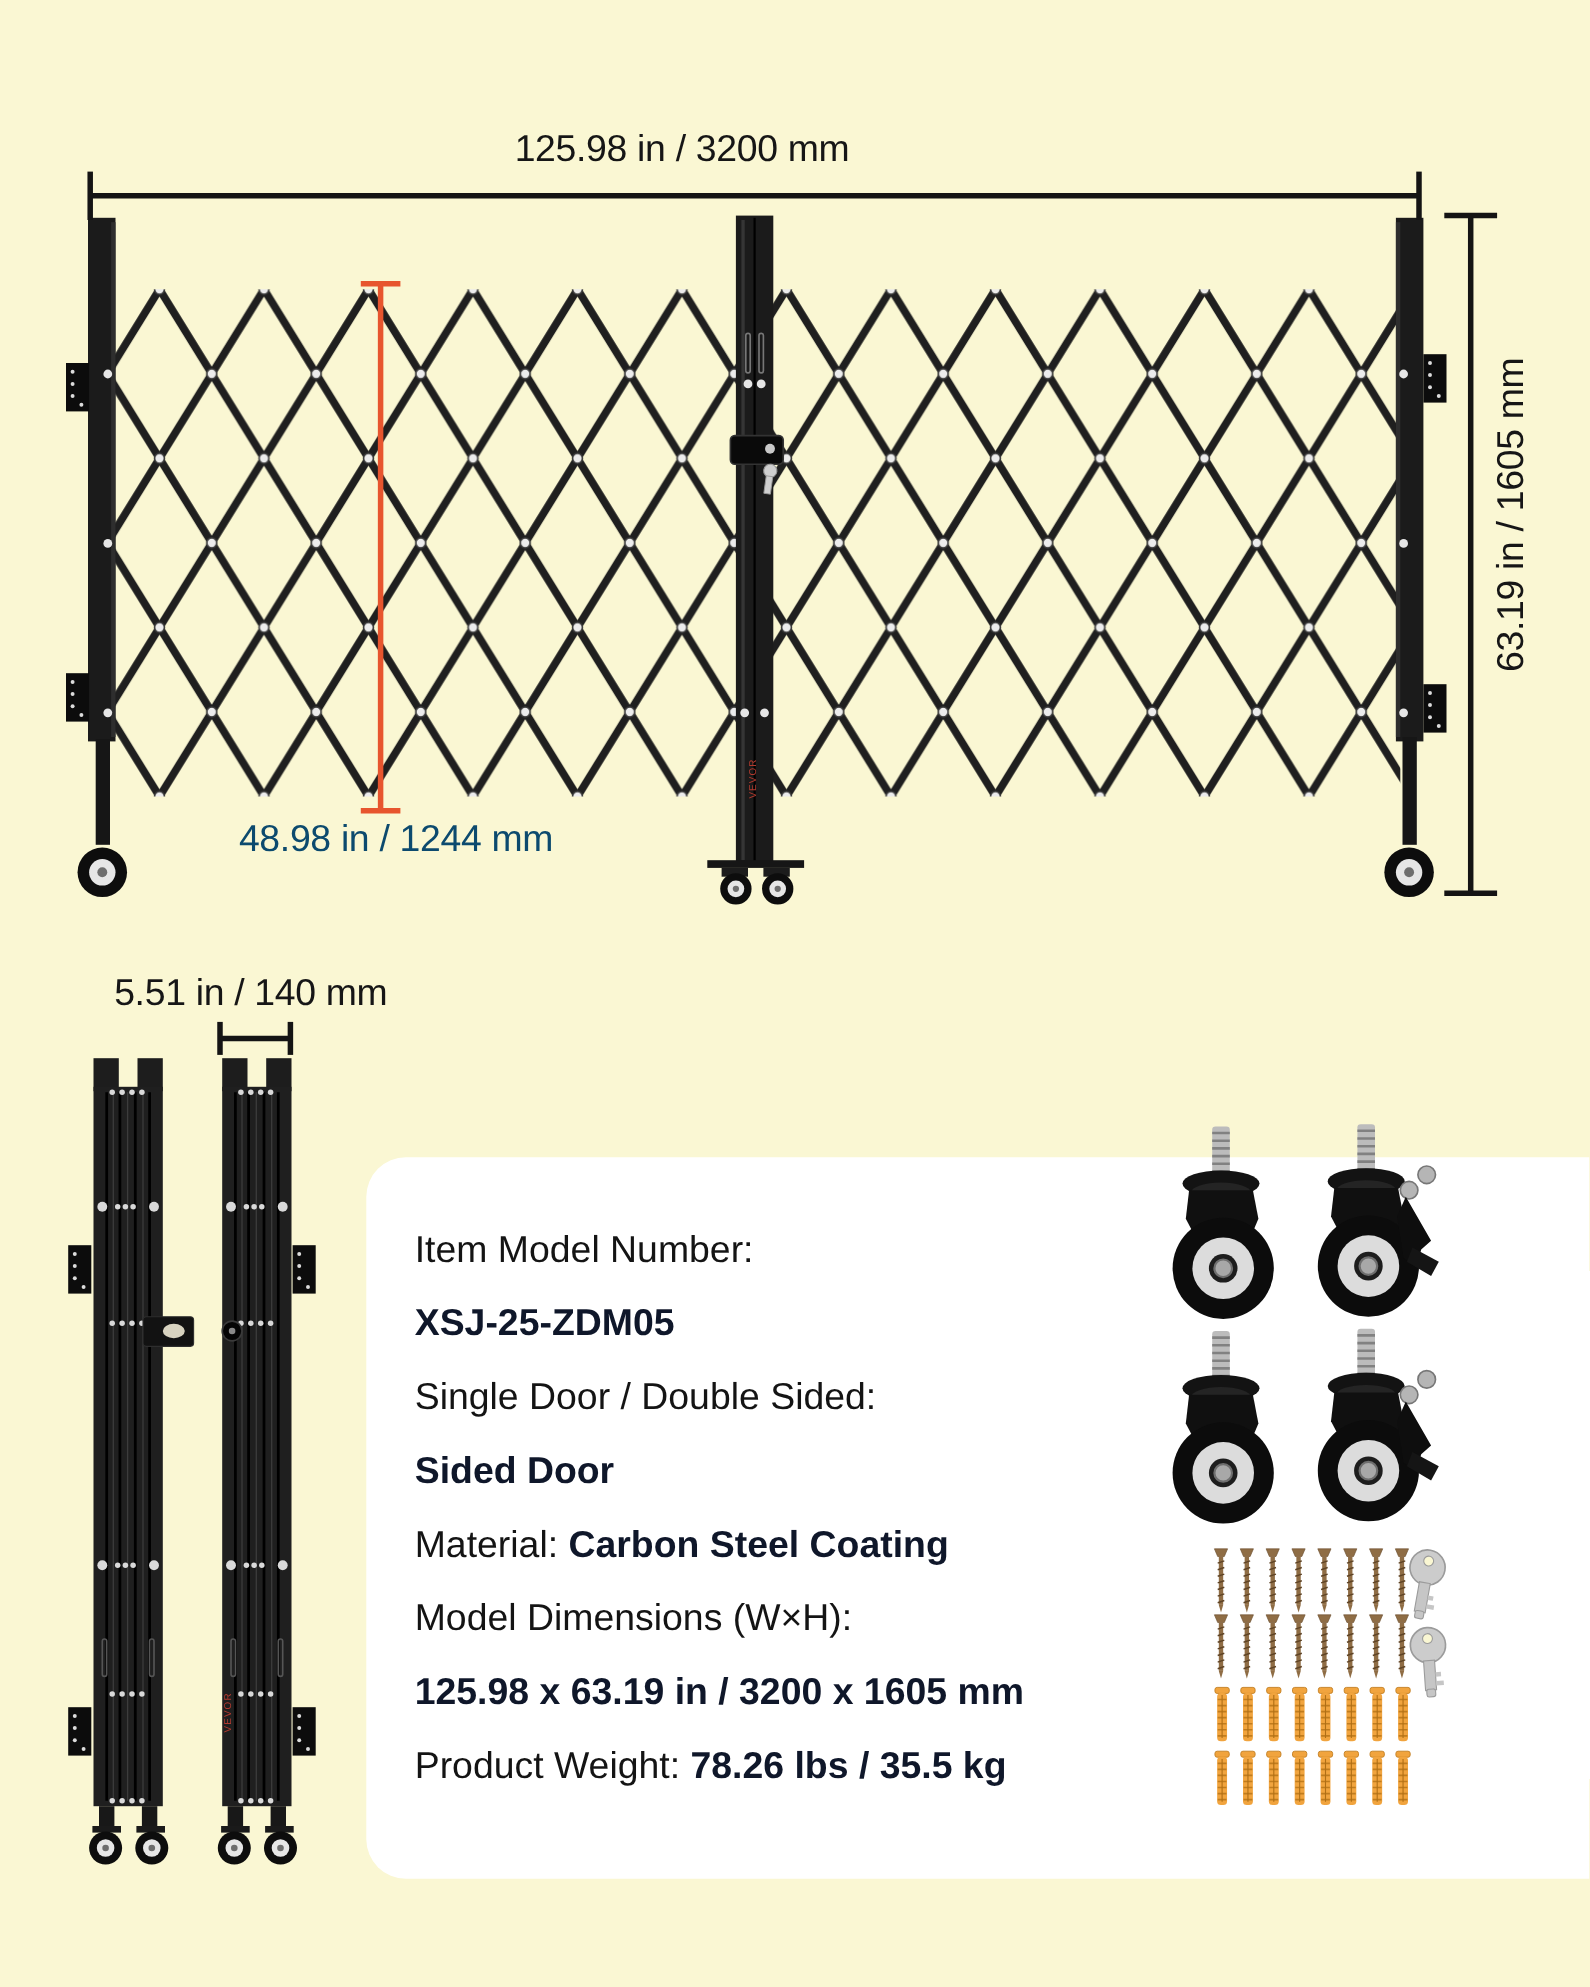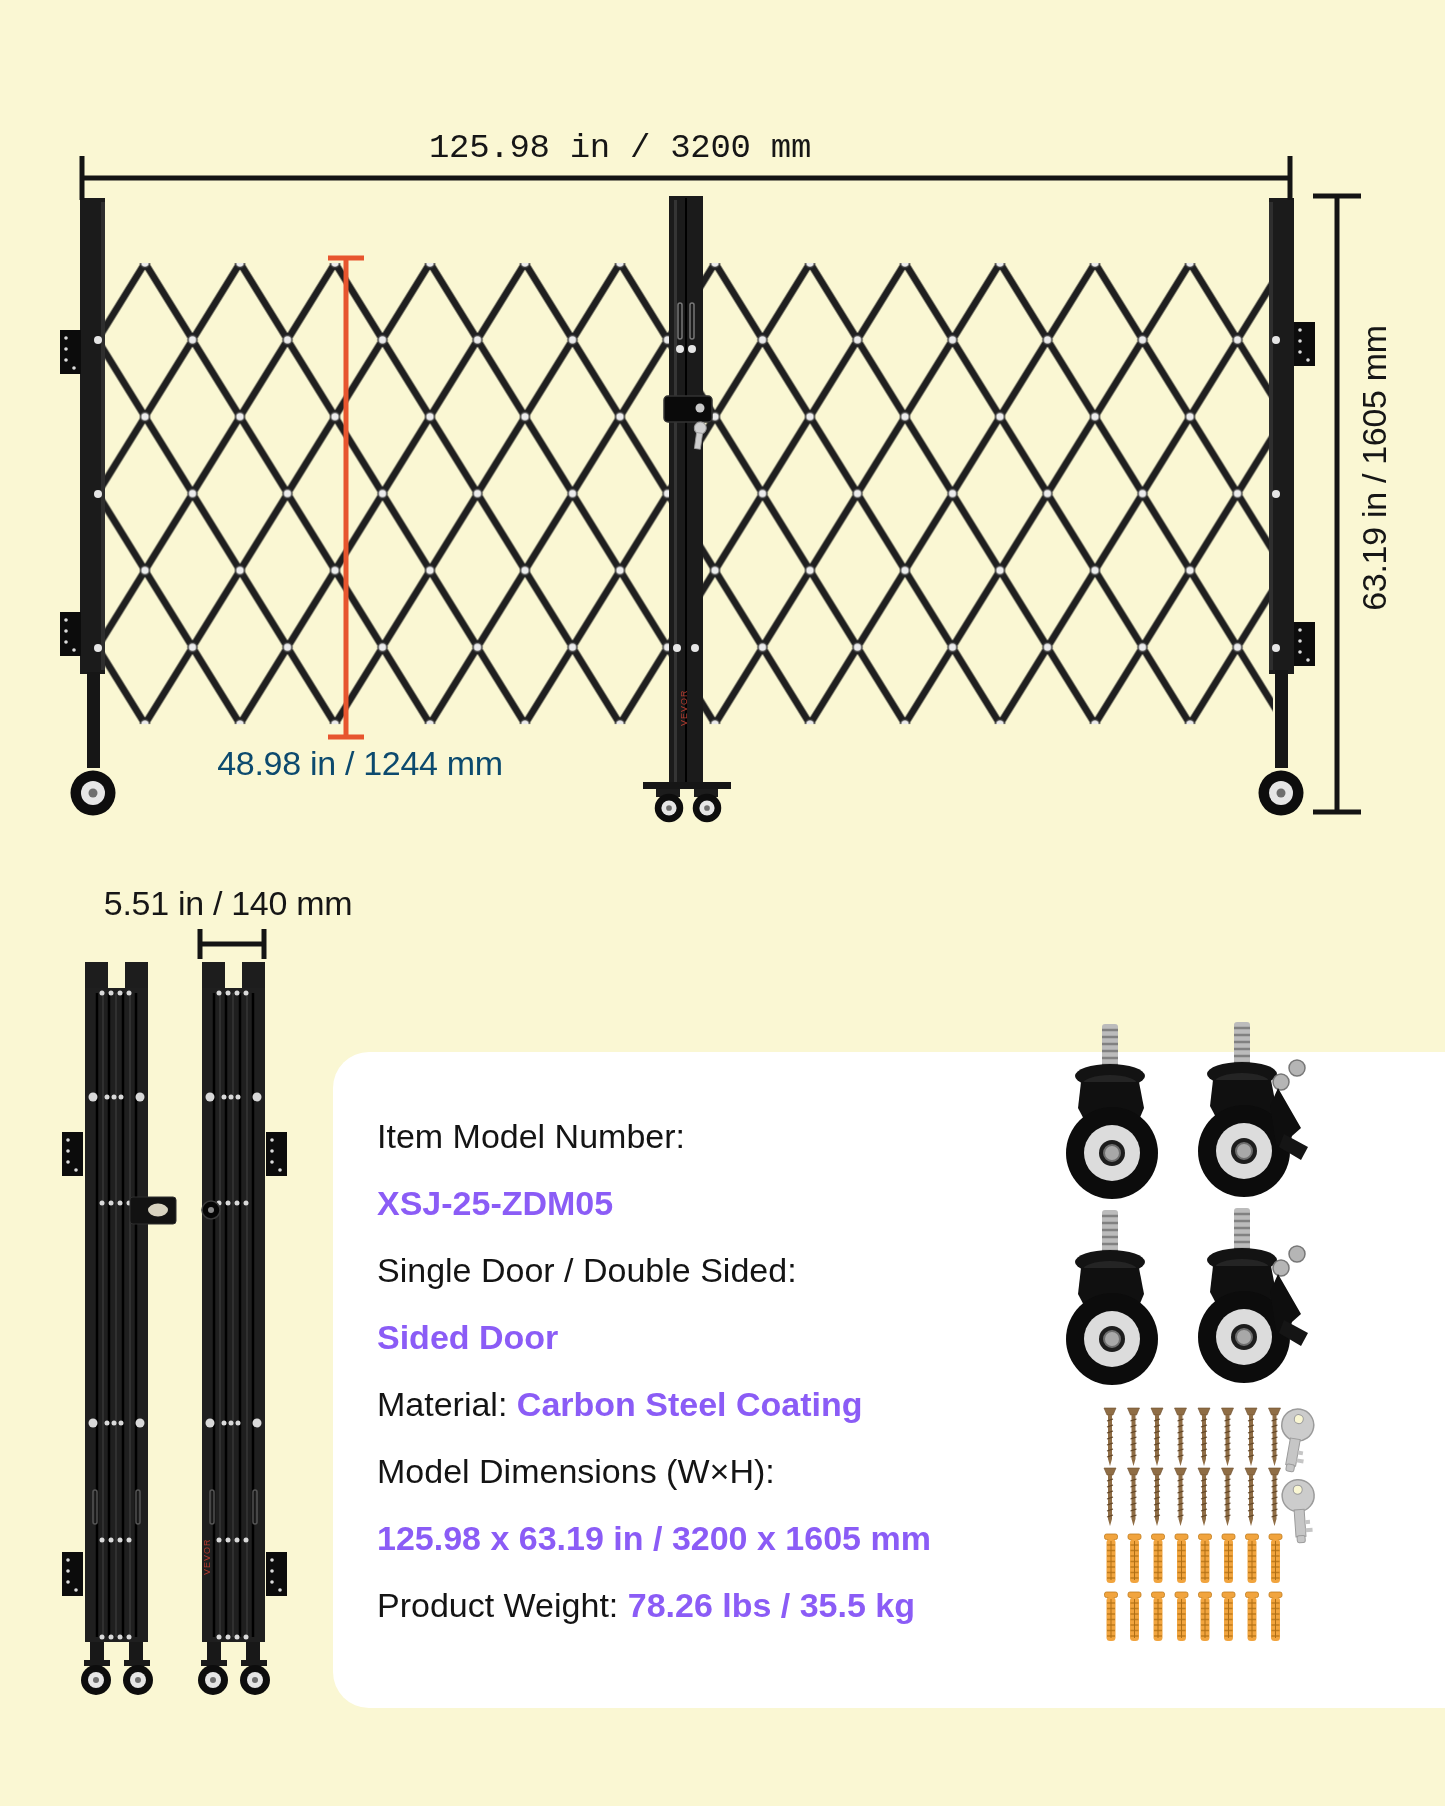--- a/index.html
+++ b/index.html
@@ -8,42 +8,42 @@
   .dim-label{position:absolute;font-size:34px;color:#161616;white-space:nowrap;
              letter-spacing:-0.3px;}
   .dim-label.center{transform:translateX(-50%);}
   .dim-label.rot{transform:translate(-50%,-50%) rotate(-90deg);}
   .dim-label.orange{color:#0c4a6e;}
   #spec-card{position:absolute;left:333px;top:1008px;width:1259px;height:656px;
              background:#FFFFFF;border-radius:36px;margin-top:44px;}
   .spec-text{position:absolute;left:44px;top:64px;}
   .spec-line{font-size:34px;color:#141414;line-height:40px;margin-bottom:27px;
              white-space:nowrap;}
-  .spec-line b{color:#8b5cf6;}
+  .spec-line b{color:#0f172a;}
   svg{position:absolute;left:0;top:0;pointer-events:none;}
 </style>
 </head>
 <body>
 
 <div id="canvas">
 
   <div id="spec-card">
     <div class="spec-text">
       <div class="spec-line">Item Model Number:</div>
       <div class="spec-line"><b>XSJ-25-ZDM05</b></div>
       <div class="spec-line">Single Door / Double Sided:</div>
       <div class="spec-line"><b>Sided Door</b></div>
       <div class="spec-line"><span>Material: </span><b>Carbon Steel Coating</b></div>
       <div class="spec-line">Model Dimensions (W×H):</div>
       <div class="spec-line"><b>125.98 x 63.19 in / 3200 x 1605 mm</b></div>
       <div class="spec-line"><span>Product Weight: </span><b>78.26 lbs / 35.5 kg</b></div>
     </div>
   </div>
 
-  <div class="dim-label center" style="left:620px;top:129px;font-family:Liberation Mono, monospace;">125.98 in / 3200 mm</div>
+  <div class="dim-label center" style="left:620px;top:116px;">125.98 in / 3200 mm</div>
   <div class="dim-label rot" style="left:1374px;top:468px;">63.19 in / 1605 mm</div>
   <div class="dim-label center orange" style="left:360px;top:744px;">48.98 in / 1244 mm</div>
   <div class="dim-label center" style="left:228px;top:884px;">5.51 in / 140 mm</div>
 
   <svg width="1445" height="1806" viewBox="0 0 1445 1806">
     <defs>
       <pattern id="lat" patternUnits="userSpaceOnUse" x="97.5" y="263" width="95" height="153.7">
         <path d="M0,76.85 L47.5,0 L95,76.85 L47.5,153.7 Z" fill="none" stroke="#1f1f1f" stroke-width="7" stroke-linejoin="round"></path>
         <circle cx="47.5" cy="0" r="4.5" fill="#ececec" stroke="#3a3a3a" stroke-width="1.5"></circle>
         <circle cx="47.5" cy="153.7" r="4.5" fill="#ececec" stroke="#3a3a3a" stroke-width="1.5"></circle>

